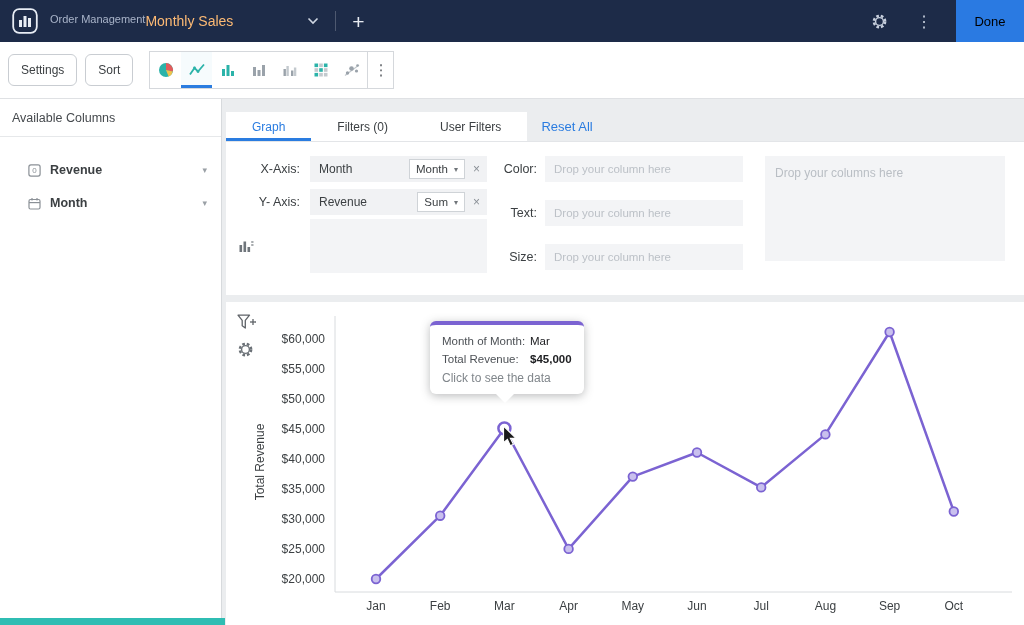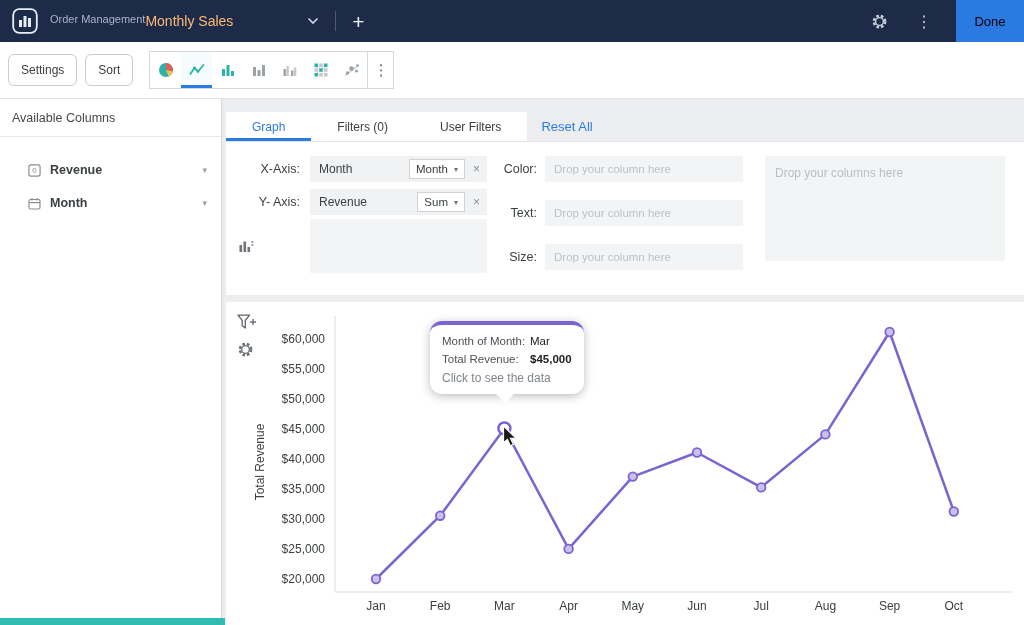--- a/index.html
+++ b/index.html
@@ -69,21 +69,21 @@
   .tt-col-label { font-size:12.5px; color:#3c4043; margin-bottom:6px; }
   .tooltip-box { background:#f3f4f6; width:240px; height:105px; padding:10px; font-size:12px; color:#b9bec4; }
 
   
   .chart-card { background:#fff; margin:7px 0 0 4px; flex:1; position:relative; }
   .chart-tools { position:absolute; left:11px; top:12px; display:flex; flex-direction:column; gap:11px; z-index:4; }
   .chart-tools span { cursor:pointer; display:flex; }
   #chart-svg { position:absolute; left:0; top:0; }
   #chart-svg text.tick { font-family:"Liberation Sans", sans-serif; font-size:12px; fill:#3c4043; }
 
-  .chart-tooltip { position:absolute; left:204px; top:19px; width:154px; background:#fff; border-radius:12px; border-top:4px solid #7b63d2; box-shadow:0 2px 10px rgba(60,64,67,.35); padding:10px 12px 9px; z-index:5; }
+  .chart-tooltip { position:absolute; left:204px; top:19px; width:154px; background:#fff; border-radius:6px; border-top:4px solid #7b63d2; box-shadow:0 2px 10px rgba(60,64,67,.35); padding:10px 12px 9px; z-index:5; }
   .chart-tooltip::after { content:""; position:absolute; left:66px; bottom:-9px; border:9px solid transparent; border-top-color:#fff; border-bottom:0; }
   .ct-row { display:flex; font-size:11.5px; color:#202124; margin-bottom:6px; }
   .ct-label { color:#4d5156; width:88px; flex-shrink:0; }
   .ct-val.bold { font-weight:700; }
   .ct-hint { font-size:12px; color:#80868b; margin-top:1px; }
 
   .mouse-cursor { position:absolute; left:276px; top:124px; z-index:6; }
   .video-strip { position:absolute; left:0; bottom:0; width:225px; height:7px; background:#2fbdb3; z-index:20; }
 </style>
 </head>

